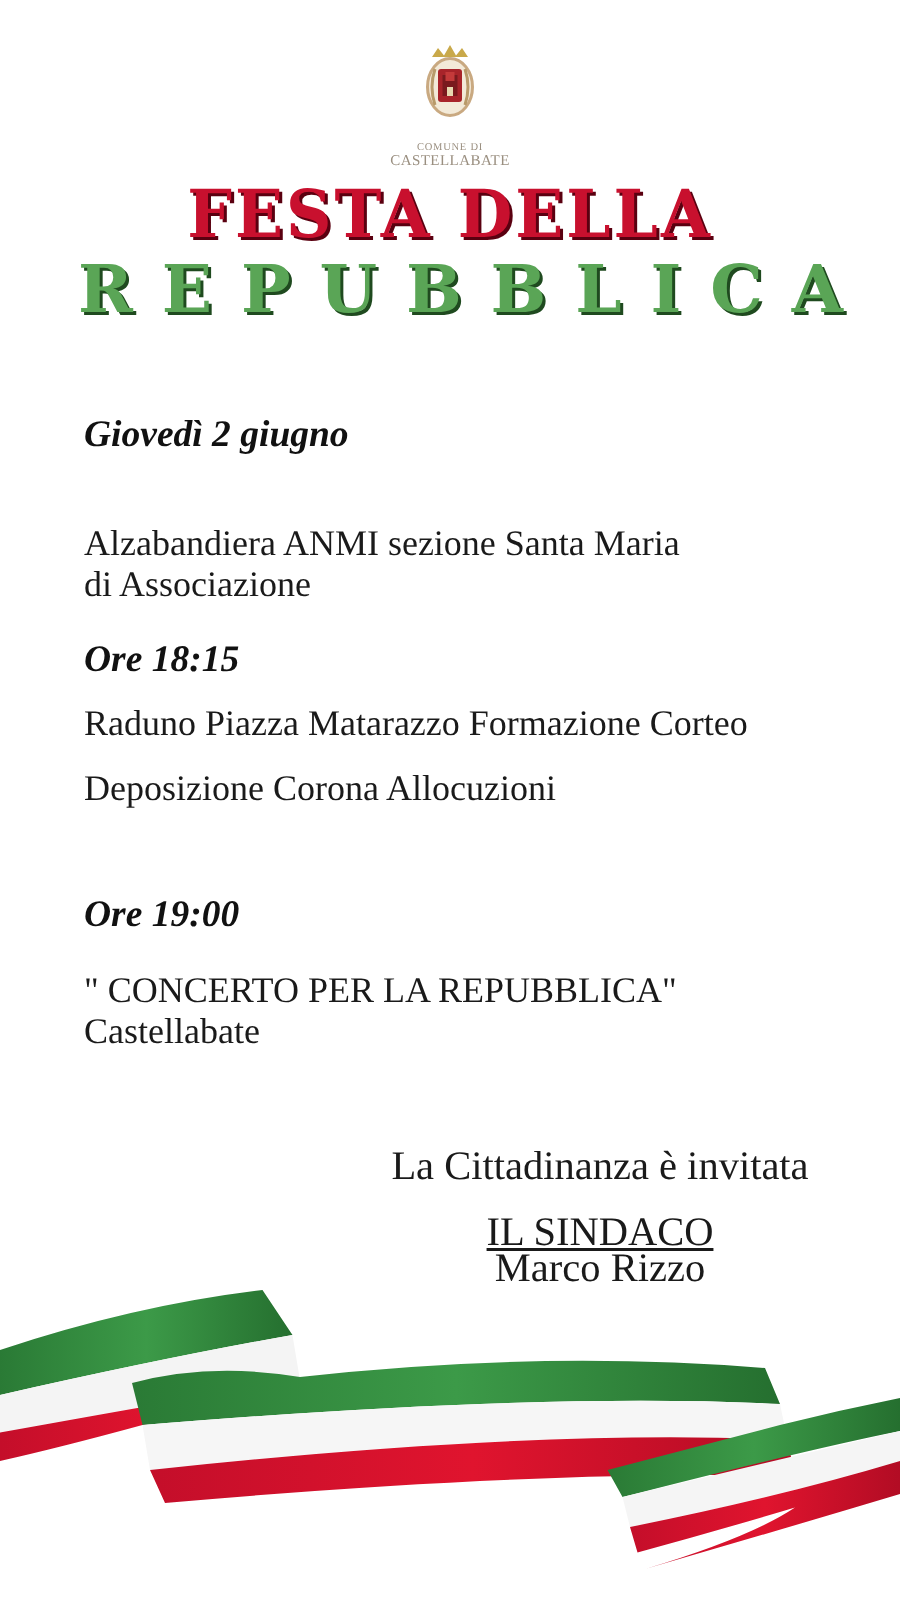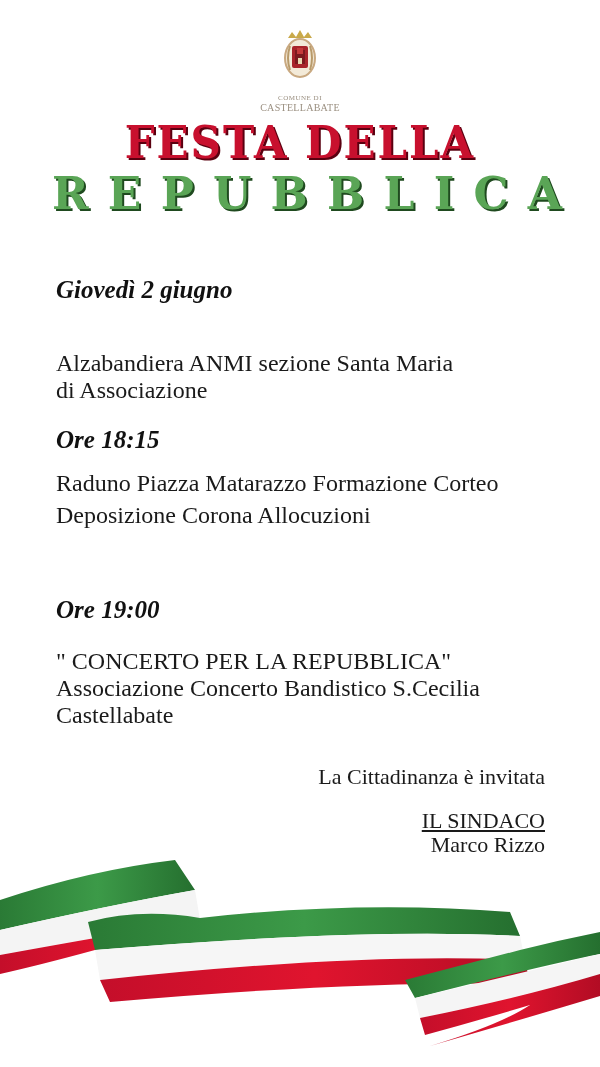--- a/index.html
+++ b/index.html
@@ -32,21 +32,21 @@
       font-family: "DejaVu Serif", serif; font-weight: bold;
       font-size: 44px; color: #5aa556;
       text-shadow: 2px 2px 0 #1f4a1f;
       display: flex; justify-content: space-between;
     }
     .block { position: absolute; left: 56px; }
     .head {
       font-style: italic; font-weight: bold; font-size: 25px; line-height: 28px; color: #111;
     }
     .line { font-size: 24px; line-height: 27px; color: #1a1a1a; }
-    .right { position: absolute; text-align: right; font-size: 22px; line-height: 26px; color: #1a1a1a; }
+    .right { position: absolute; text-align: center; font-size: 27px; line-height: 26px; color: #1a1a1a; }
     .ribbon { position: absolute; left: 0; top: 850px; width: 600px; height: 217px; }
   </style>
 </head>
 <body>
 
 <div class="logo">
   <svg width="40" height="52" viewBox="0 0 40 52">
     <path d="M8 10 L12 4 L16 9 L20 2 L24 9 L28 4 L32 10 Z" fill="#c9a94a"></path>
     <ellipse cx="20" cy="30" rx="15" ry="19" fill="#f3ead8" stroke="#c9a981" stroke-width="2"></ellipse>
     <path d="M10 18 Q6 30 10 42 M30 18 Q34 30 30 42" stroke="#b89a6a" stroke-width="2" fill="none"></path>
@@ -78,30 +78,29 @@
 </div>
 <div class="block" style="top:350px;">
   <div class="line">Alzabandiera ANMI sezione Santa Maria</div>
   <div class="line">di Associazione</div>
 </div>
 
 <div class="block" style="top:426px;text-align:center;">
   <div class="head">Ore 18:15</div>
 </div>
 <div class="block" style="top:470px;">
-  <div class="line" style="margin-bottom:5px;">Raduno Piazza Matarazzo Formazione Corteo</div>
+  <div class="line" style="margin-bottom:16px;">Raduno Piazza Matarazzo Formazione Corteo</div>
   <div class="line">Deposizione Corona Allocuzioni</div>
 </div>
 
 <div class="block" style="top:596px;">
   <div class="head">Ore 19:00</div>
 </div>
 <div class="block" style="top:648px;">
   <div class="line">" CONCERTO PER LA REPUBBLICA"</div>
-  <div class="line">Associazione Concerto Bandistico S.Cecilia</div>
   <div class="line">Castellabate</div>
 </div>
 
 <div class="right" style="left:255px; width:290px; top:764px;">La Cittadinanza è invitata</div>
 <div class="right" style="left:255px; width:290px; top:808px;text-decoration:underline;">IL SINDACO</div>
 <div class="right" style="left:255px; width:290px; top:832px;">Marco Rizzo</div>
 
 <svg class="ribbon" viewBox="0 0 600 217" preserveAspectRatio="none">
   <defs>
     <linearGradient id="g" x1="0" x2="1">

